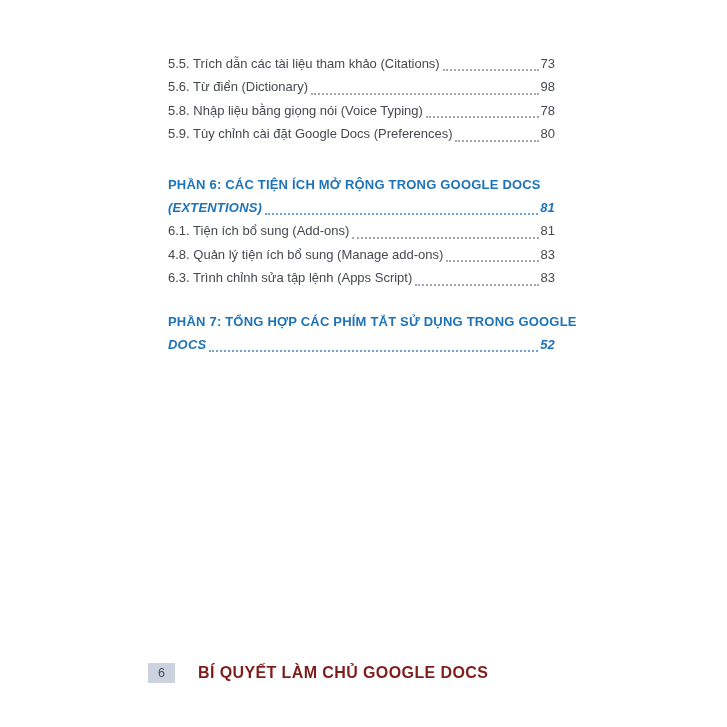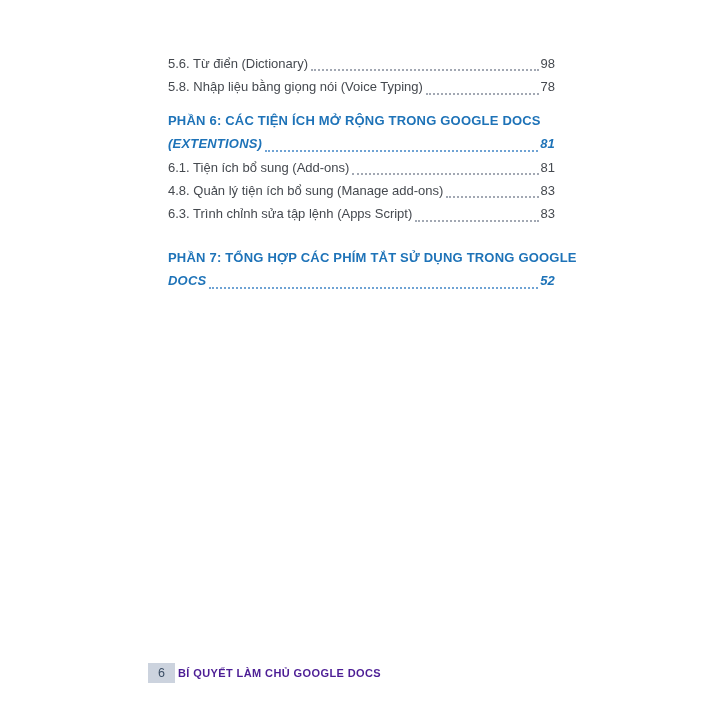--- a/index.html
+++ b/index.html
@@ -26,21 +26,21 @@
   .leader {
     flex:1 1 auto;
     border-bottom:2px dotted #a2a8b3;
     margin:0 2px 4px 3px;
     min-width:8px;
   }
   .pg { white-space:nowrap; }
   .heading {
     color:#1e73b8;
     font-weight:bold;
-    margin-top:10px;
+    margin-top:27px;
     letter-spacing:0.2px;
   }
   .heading.tight { margin-top:20px; }
   .heading .h-line1 {
     line-height:23.4px;
     font-size:13px;
     white-space:nowrap;
   }
   .heading .h-line2-row {
     display:flex;
@@ -60,49 +60,59 @@
   .page-badge {
     width:27px; height:20px;
     background:#ccd3de;
     color:#3c4f66;
     font-size:12.5px;
     display:flex;
     align-items:center;
     justify-content:center;
   }
   .footer-title {
-    margin-left:3px;
-    color:#4c1d95;
+    margin-left:23px;
+    color:#7f1d1d;
     font-weight:bold;
-    font-size:11px;
+    font-size:16px;
     letter-spacing:0.4px;
     white-space:nowrap;
   }
 </style>
 </head>
 <body>
 
 <div class="page">
 
   <main class="toc">
 
+    <div class="row">
+      <span class="label">5.5. Trích dẫn các tài liệu tham khảo (Citations)</span>
+      <span class="leader"></span>
+      <span class="pg">73</span>
+    </div>
 
     <div class="row">
       <span class="label">5.6. Từ điển (Dictionary)</span>
       <span class="leader"></span>
       <span class="pg">98</span>
     </div>
 
 
     <div class="row">
       <span class="label">5.8. Nhập liệu bằng giọng nói (Voice Typing)</span>
       <span class="leader"></span>
       <span class="pg">78</span>
     </div>
 
+    <div class="row">
+      <span class="label">5.9. Tùy chỉnh cài đặt Google Docs (Preferences)</span>
+      <span class="leader"></span>
+      <span class="pg">80</span>
+    </div>
 
     <div class="heading">
       <div class="h-line1">PHẦN 6: CÁC TIỆN ÍCH MỞ RỘNG TRONG GOOGLE DOCS</div>
       <div class="h-line2-row">
         <span class="label">(EXTENTIONS)</span>
         <span class="leader"></span>
         <span class="pg">81</span>
       </div>
     </div>
 

